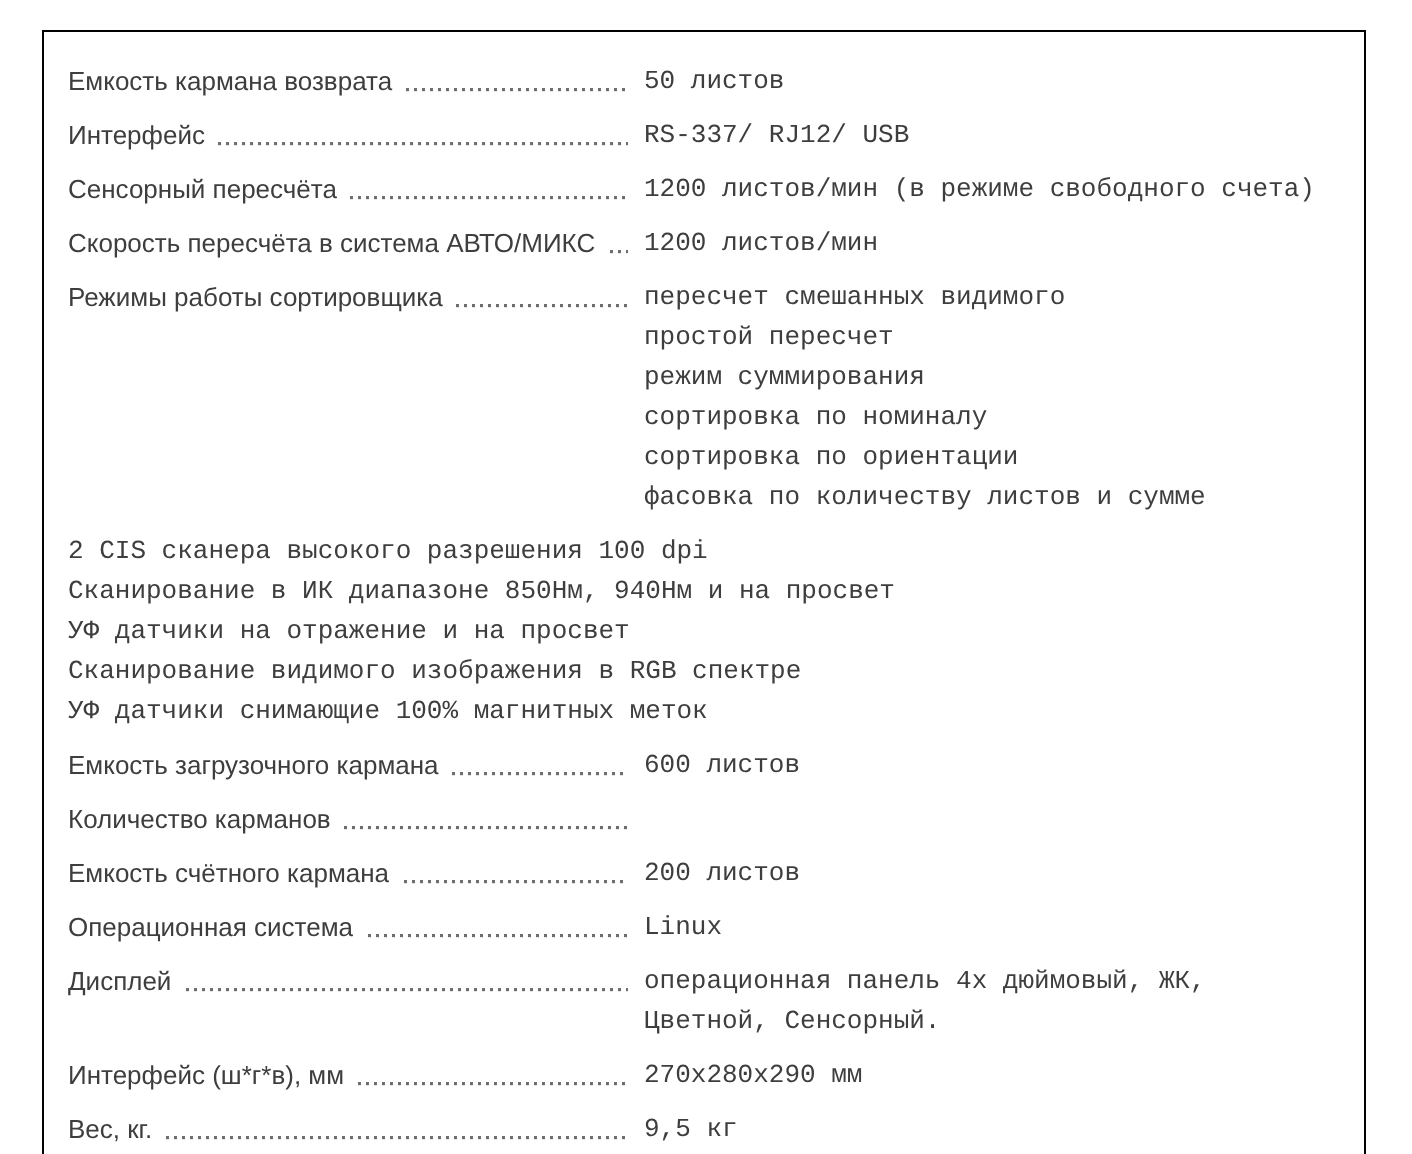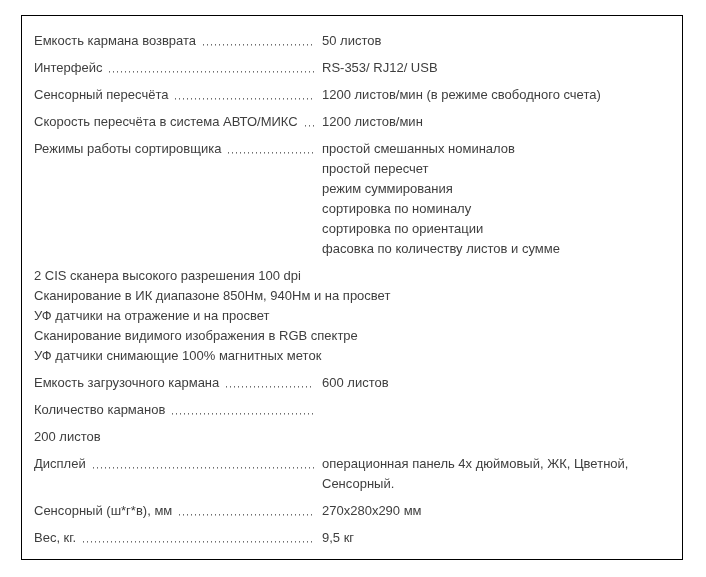--- a/index.html
+++ b/index.html
@@ -51,20 +51,21 @@
     min-width: 0;
     margin-left: 7px;
     background-image: repeating-linear-gradient(to right, #6e6e6e 0 1.3px, transparent 1.3px 4px);
     background-size: 100% 1.6px;
     background-position: left 13px;
     background-repeat: no-repeat;
   }
   .value-cell {
     flex: 1 1 auto;
     min-width: 0;
+    font-family: Liberation Mono, monospace;
   }
   .value-line {
     line-height: 20px;
   }
 </style>
 </head>
 <body>
 
 <div class="page">
   <div class="spec-box">
@@ -78,21 +79,21 @@
   <div class="value-line">50 листов</div>
 </div>
   </div>
 
   <div class="row">
     <div class="label-cell">
       <span class="label-text">Интерфейс</span>
       <span class="leader"></span>
     </div>
     <div class="value-cell">
-  <div class="value-line">RS-353/ RJ12/ USB</div>
+  <div class="value-line">RS-337/ RJ12/ USB</div>
 </div>
   </div>
 
   <div class="row">
     <div class="label-cell">
       <span class="label-text">Сенсорный пересчёта</span>
       <span class="leader"></span>
     </div>
     <div class="value-cell">
   <div class="value-line">1200 листов/мин (в режиме свободного счета)</div>
@@ -108,21 +109,21 @@
   <div class="value-line">1200 листов/мин</div>
 </div>
   </div>
 
   <div class="row">
     <div class="label-cell">
       <span class="label-text">Режимы работы сортировщика</span>
       <span class="leader"></span>
     </div>
     <div class="value-cell">
-  <div class="value-line">простой смешанных номиналов</div>
+  <div class="value-line">пересчет смешанных видимого</div>
 
   <div class="value-line">простой пересчет</div>
 
   <div class="value-line">режим суммирования</div>
 
   <div class="value-line">сортировка по номиналу</div>
 
   <div class="value-line">сортировка по ориентации</div>
 
   <div class="value-line">фасовка по количеству листов и сумме</div>
@@ -154,39 +155,52 @@
   </div>
 
   <div class="row">
     <div class="label-cell">
       <span class="label-text">Количество карманов</span>
       <span class="leader"></span>
     </div>
   </div>
 
   <div class="row">
+    <div class="label-cell">
+      <span class="label-text">Емкость счётного кармана</span>
+      <span class="leader"></span>
+    </div>
     <div class="value-cell">
   <div class="value-line">200 листов</div>
 </div>
   </div>
 
+  <div class="row">
+    <div class="label-cell">
+      <span class="label-text">Операционная система</span>
+      <span class="leader"></span>
+    </div>
+    <div class="value-cell">
+  <div class="value-line">Linux</div>
+</div>
+  </div>
 
   <div class="row">
     <div class="label-cell">
       <span class="label-text">Дисплей</span>
       <span class="leader"></span>
     </div>
     <div class="value-cell">
   <div class="value-line">операционная панель 4х дюймовый, ЖК, Цветной, Сенсорный.</div>
 </div>
   </div>
 
   <div class="row">
     <div class="label-cell">
-      <span class="label-text">Сенсорный (ш*г*в), мм</span>
+      <span class="label-text">Интерфейс (ш*г*в), мм</span>
       <span class="leader"></span>
     </div>
     <div class="value-cell">
   <div class="value-line">270x280x290 мм</div>
 </div>
   </div>
 
   <div class="row">
     <div class="label-cell">
       <span class="label-text">Вес, кг.</span>

